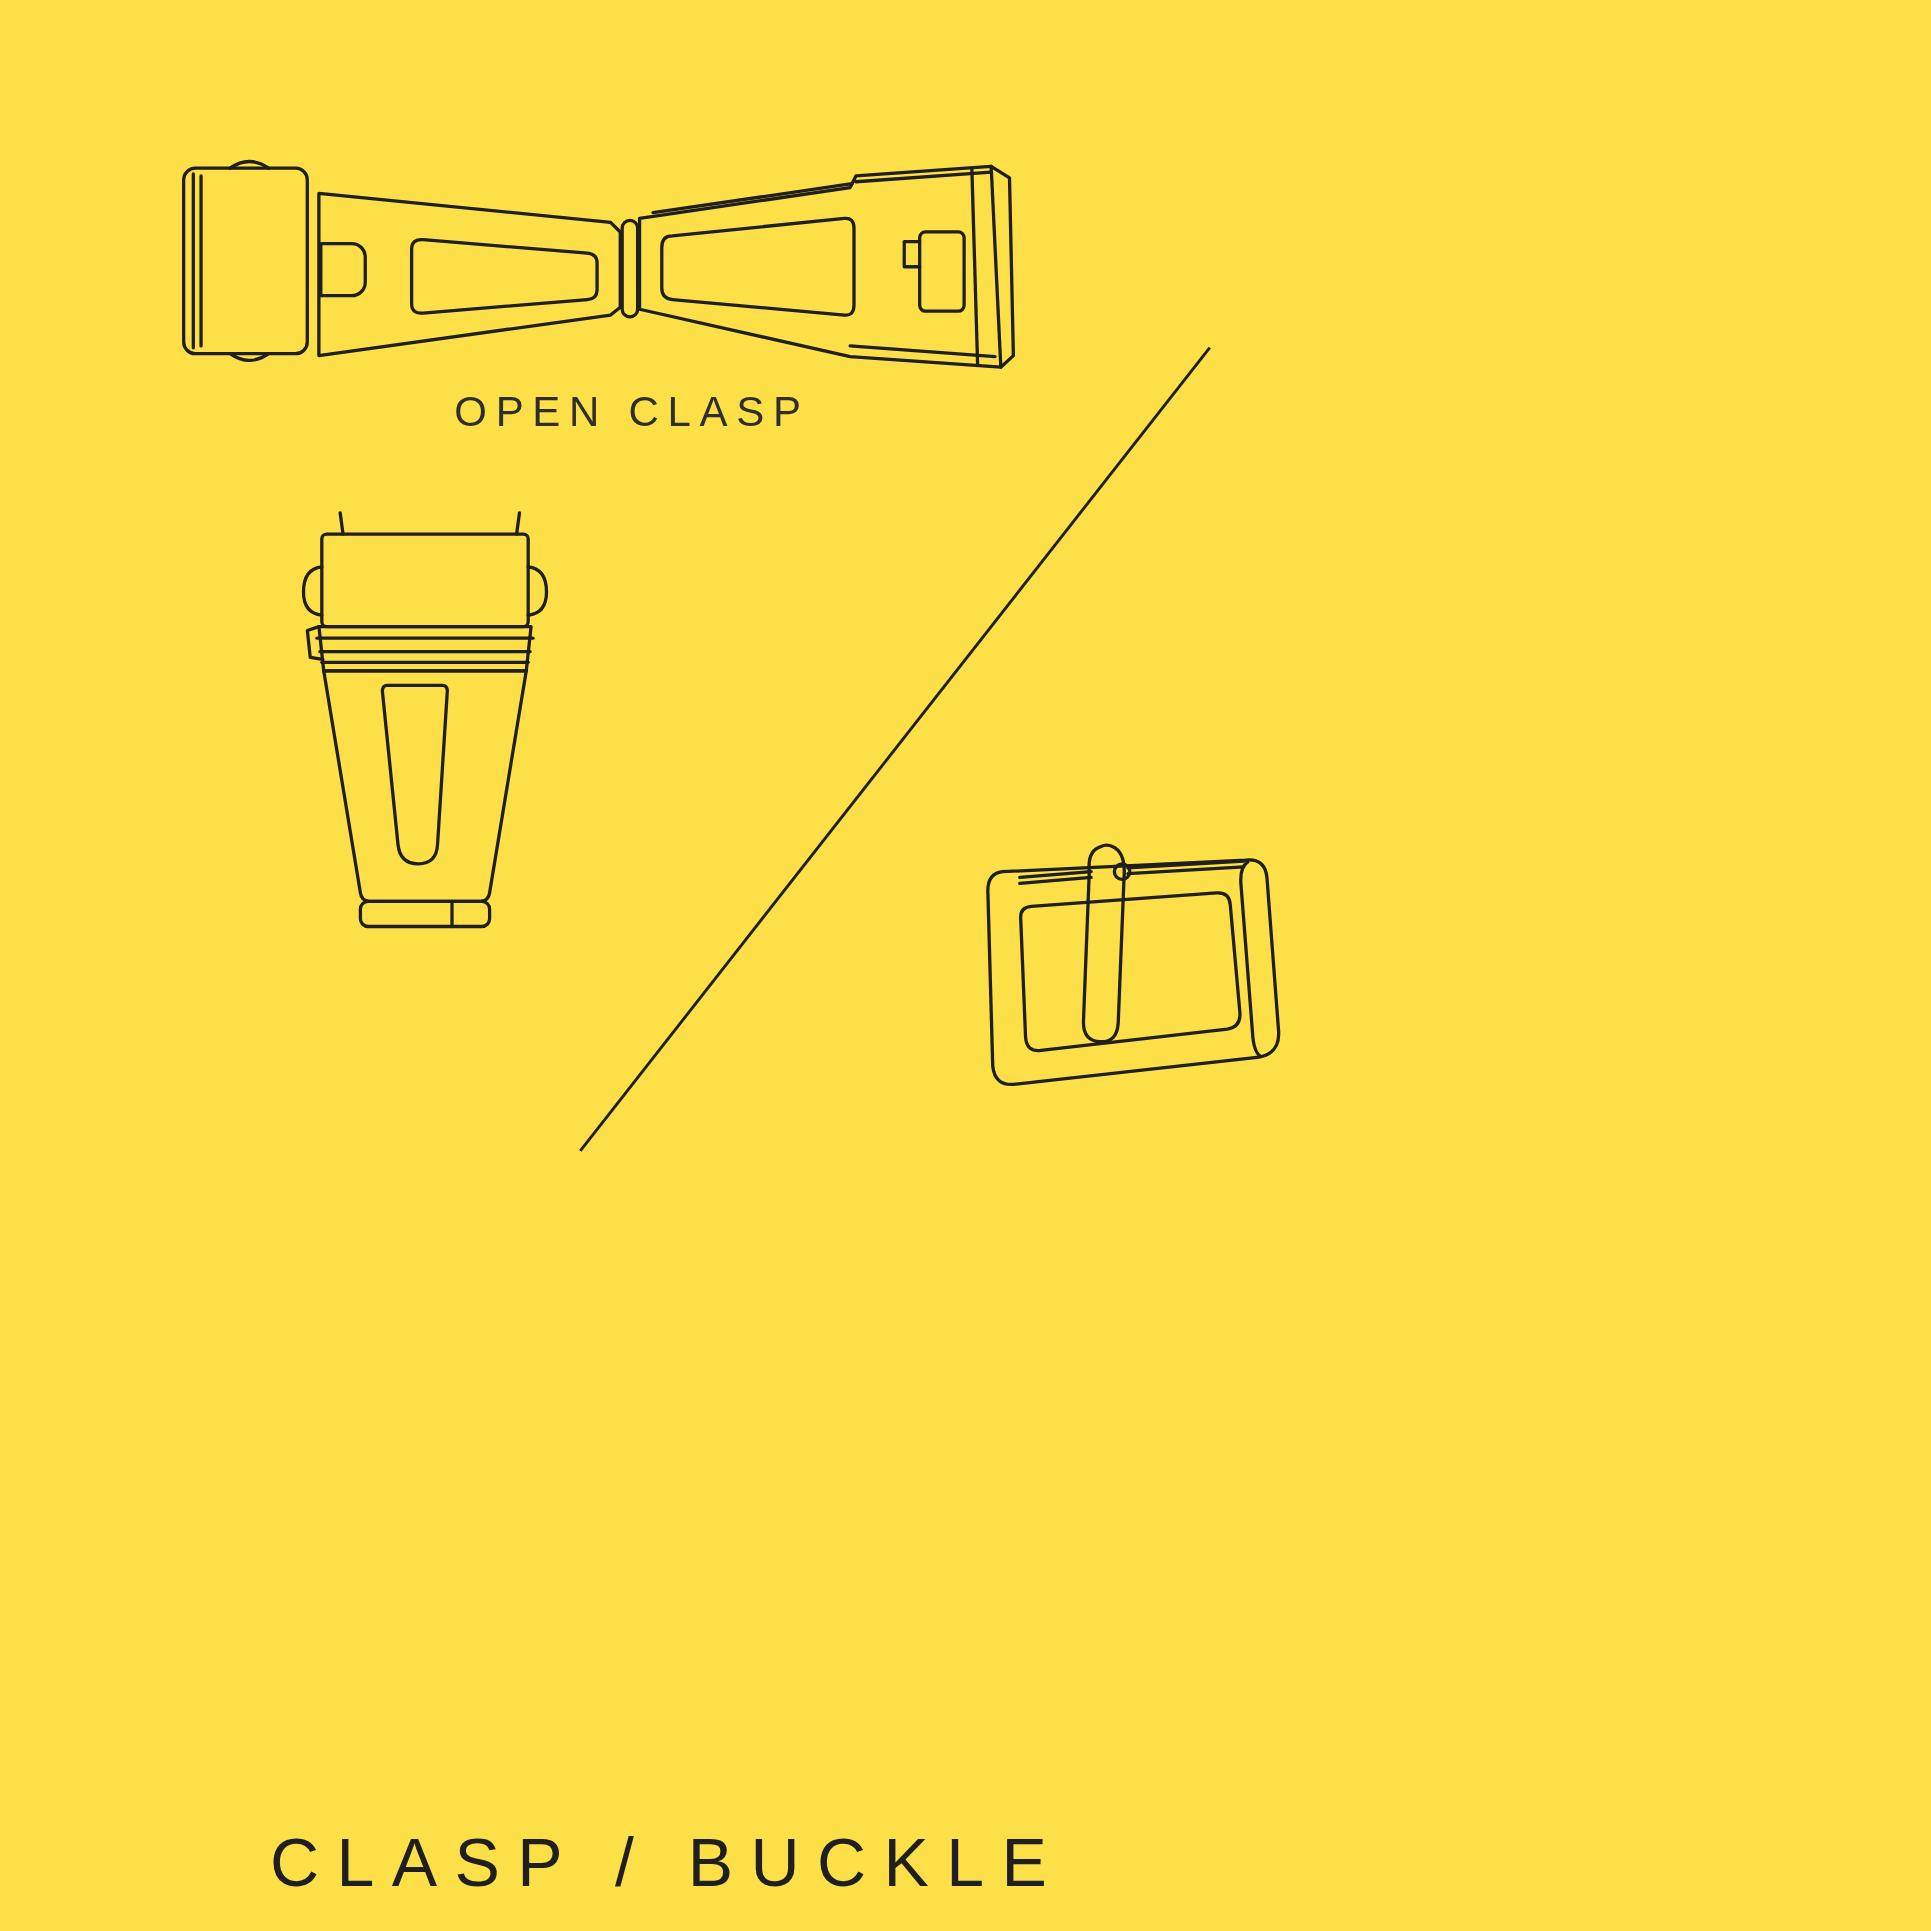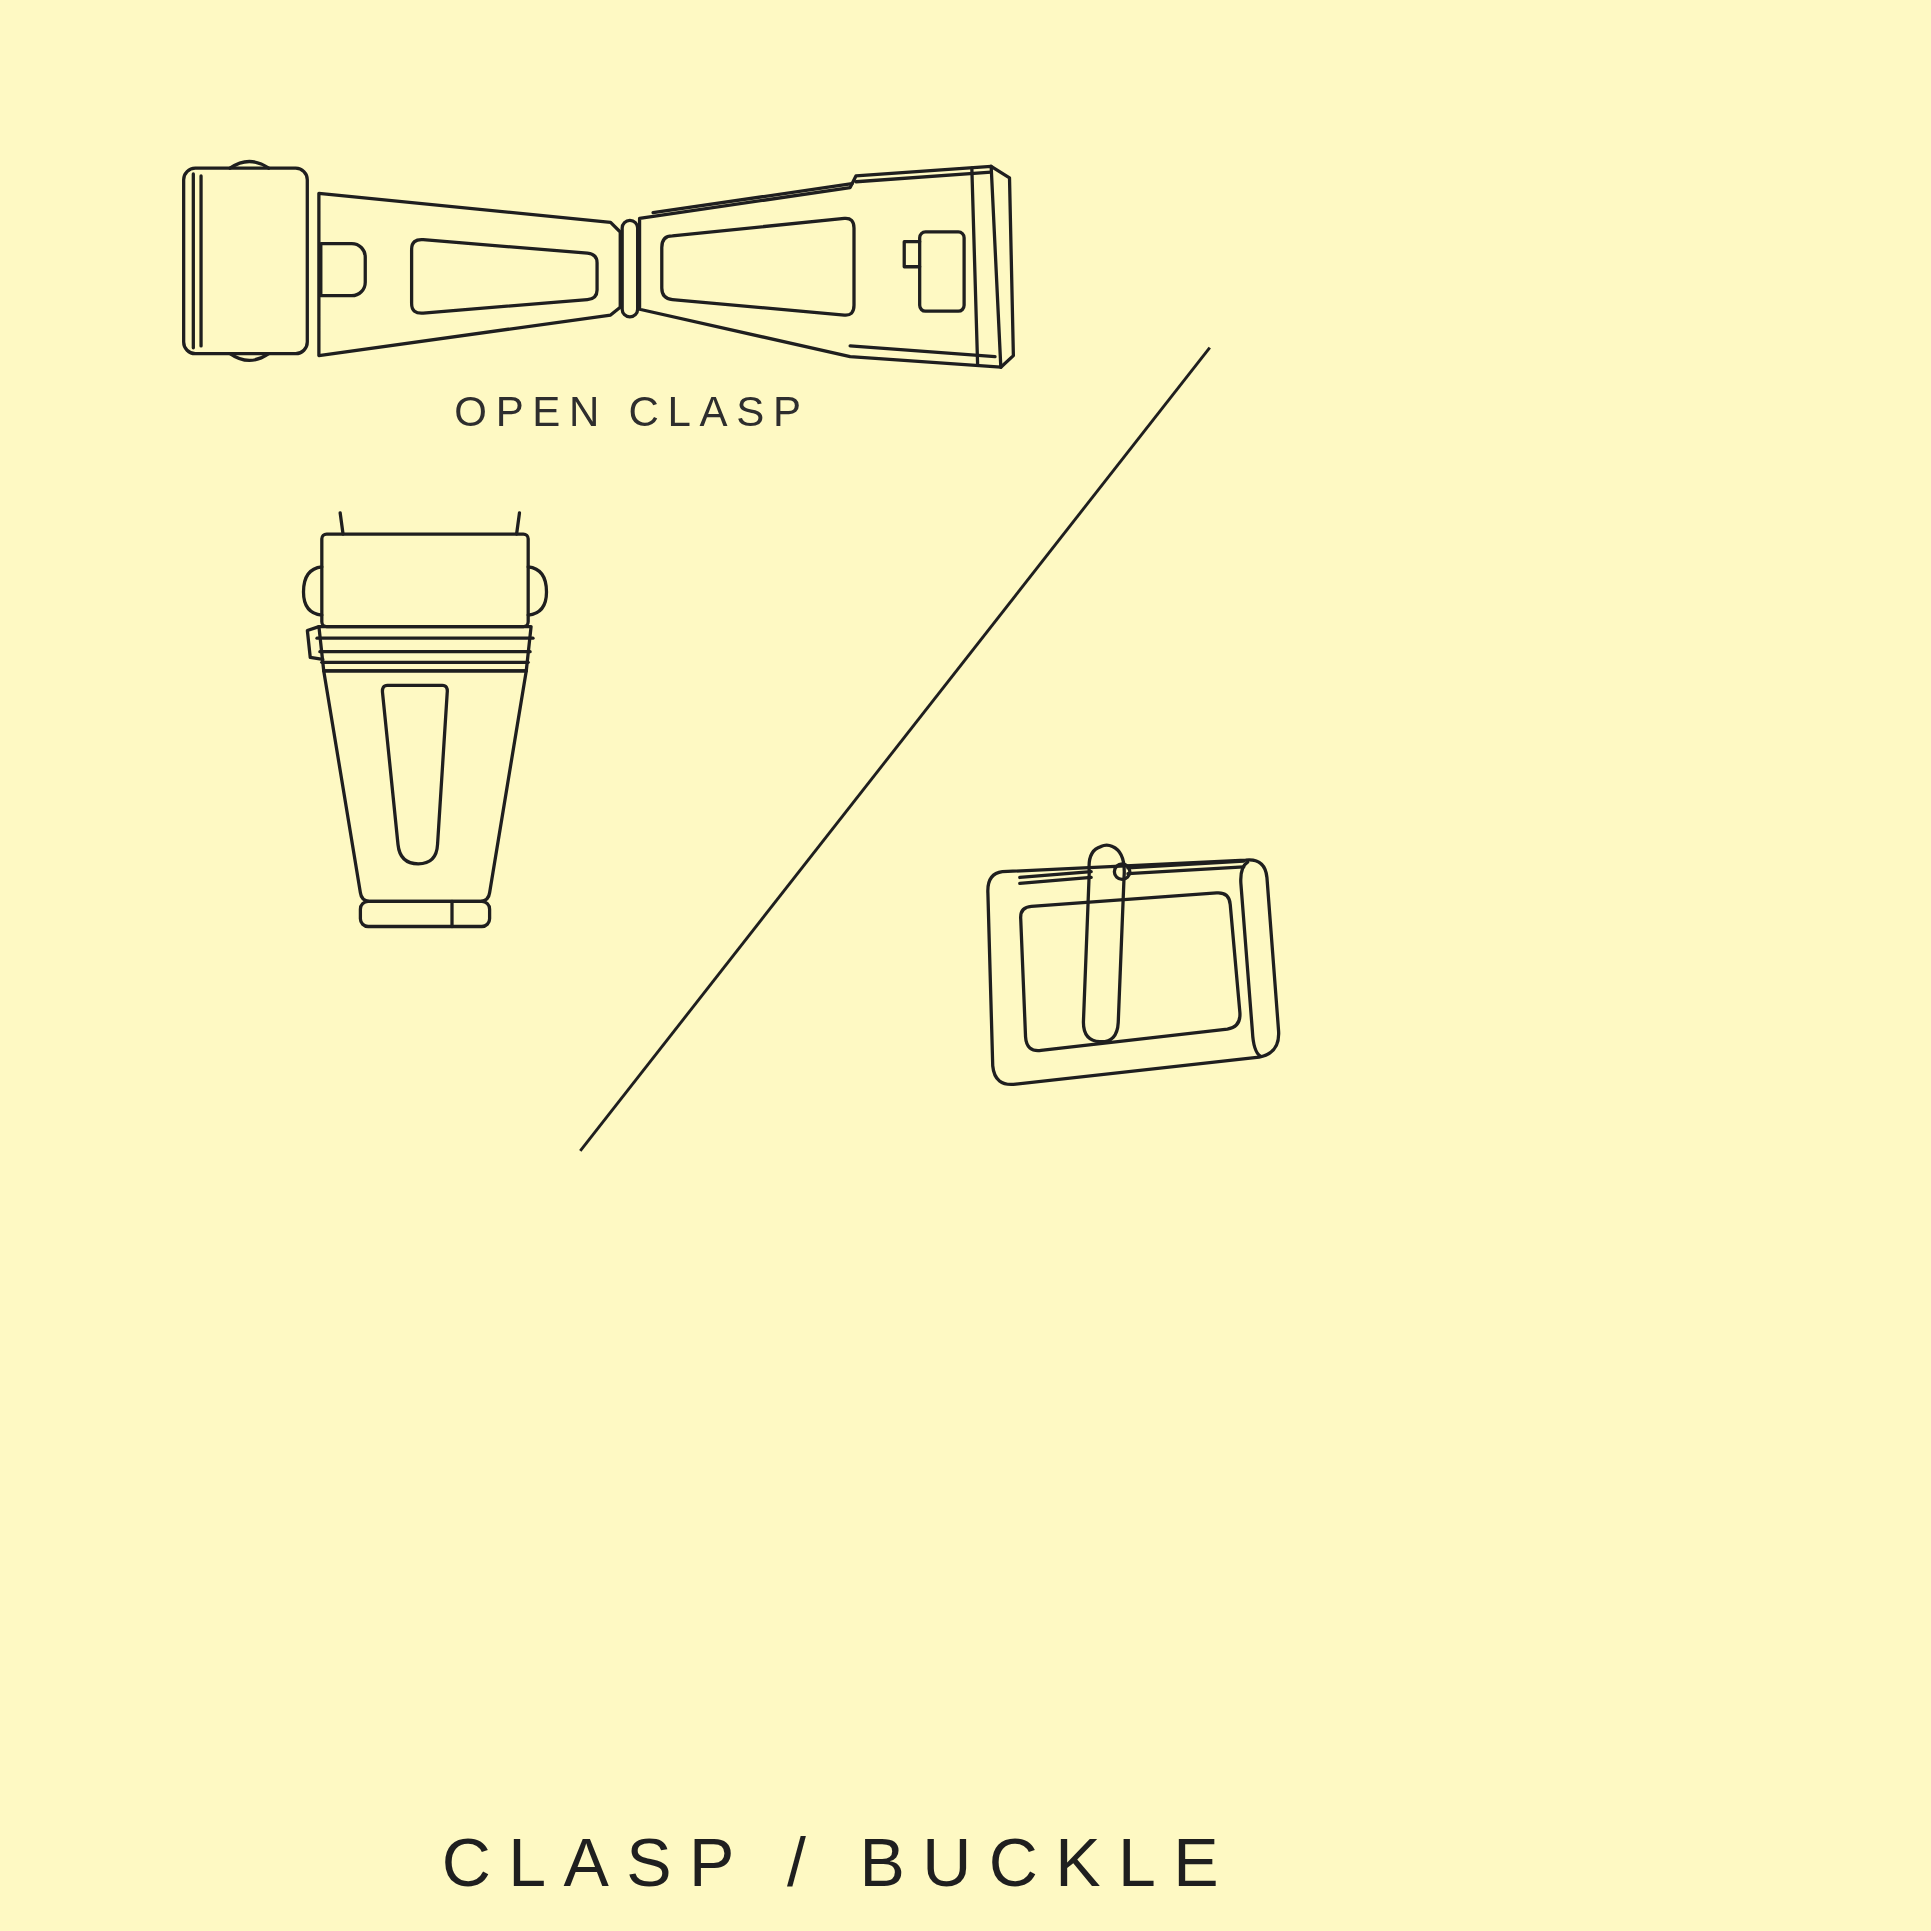--- a/index.html
+++ b/index.html
@@ -1,19 +1,19 @@
 <!DOCTYPE html>
 <html><head>
 <meta charset="utf-8">
 <style>
   html,body{margin:0;padding:0;background:#ffffff;}
   .canvas{
     position:relative;
     width:1931px;height:1931px;
-    background:#fef9c3;
+    background:#fde047;
     font-family:"Liberation Sans", sans-serif;
     overflow:hidden;
   }
   .illus{position:absolute;}
   .illus svg{display:block;}
   .illus path, .illus line, .illus rect, .illus circle, .illus polyline{
     stroke:#1f1f1f;
     stroke-width:3.4;
     fill:none;
     stroke-linejoin:round;
@@ -24,21 +24,21 @@
     position:absolute;
     text-align:center;
     color:#2e2e2e;
     font-size:42px;
     letter-spacing:8.7px;
     font-weight:400;
     white-space:nowrap;
   }
   .title{
     position:absolute;
-    text-align:right;
+    text-align:left;
     color:#1f1f1f;
     font-size:68px;
     letter-spacing:17.4px;
     font-weight:400;
     white-space:nowrap;
   }
   .separator{position:absolute;left:0;top:0;}
 </style>
 </head>
 <body>

